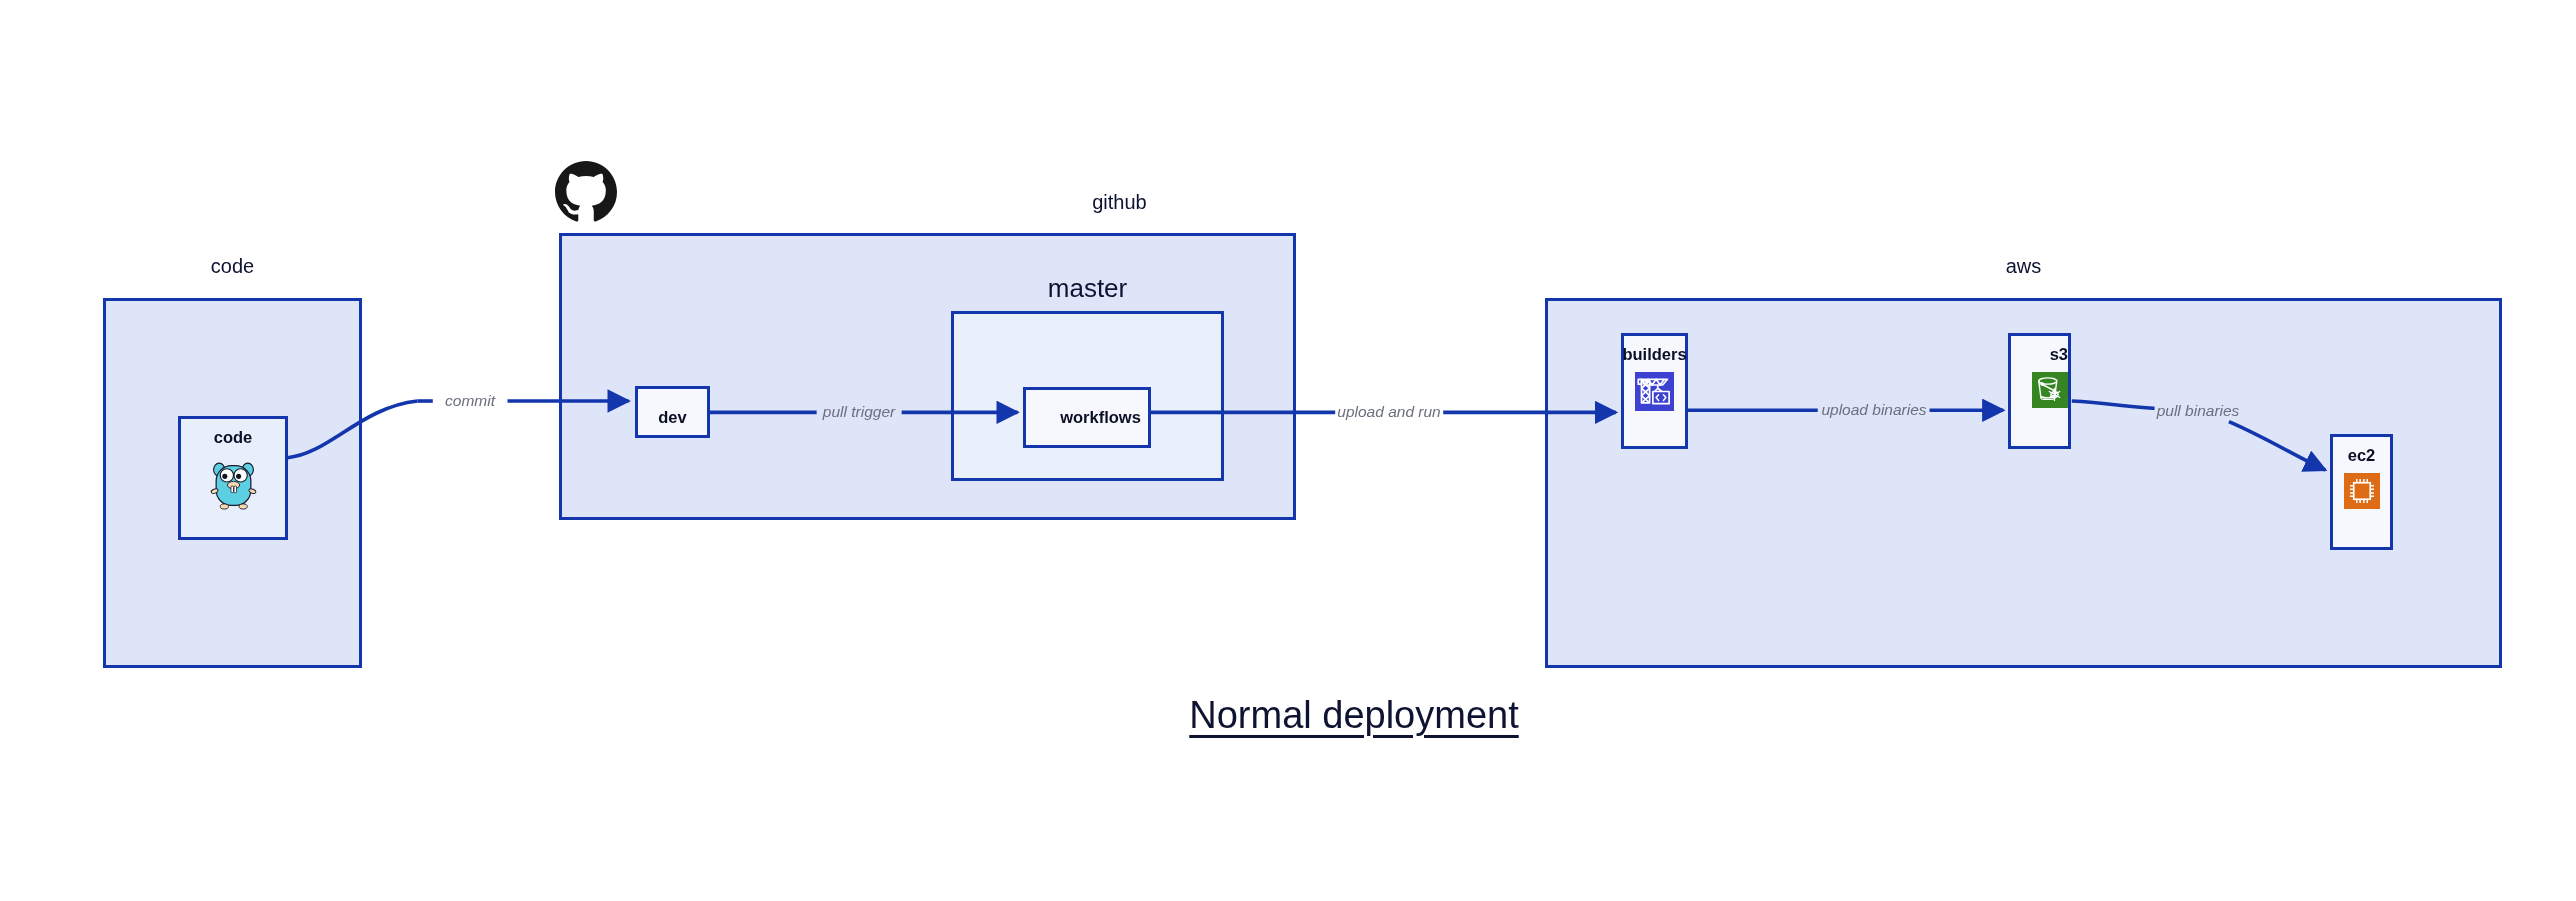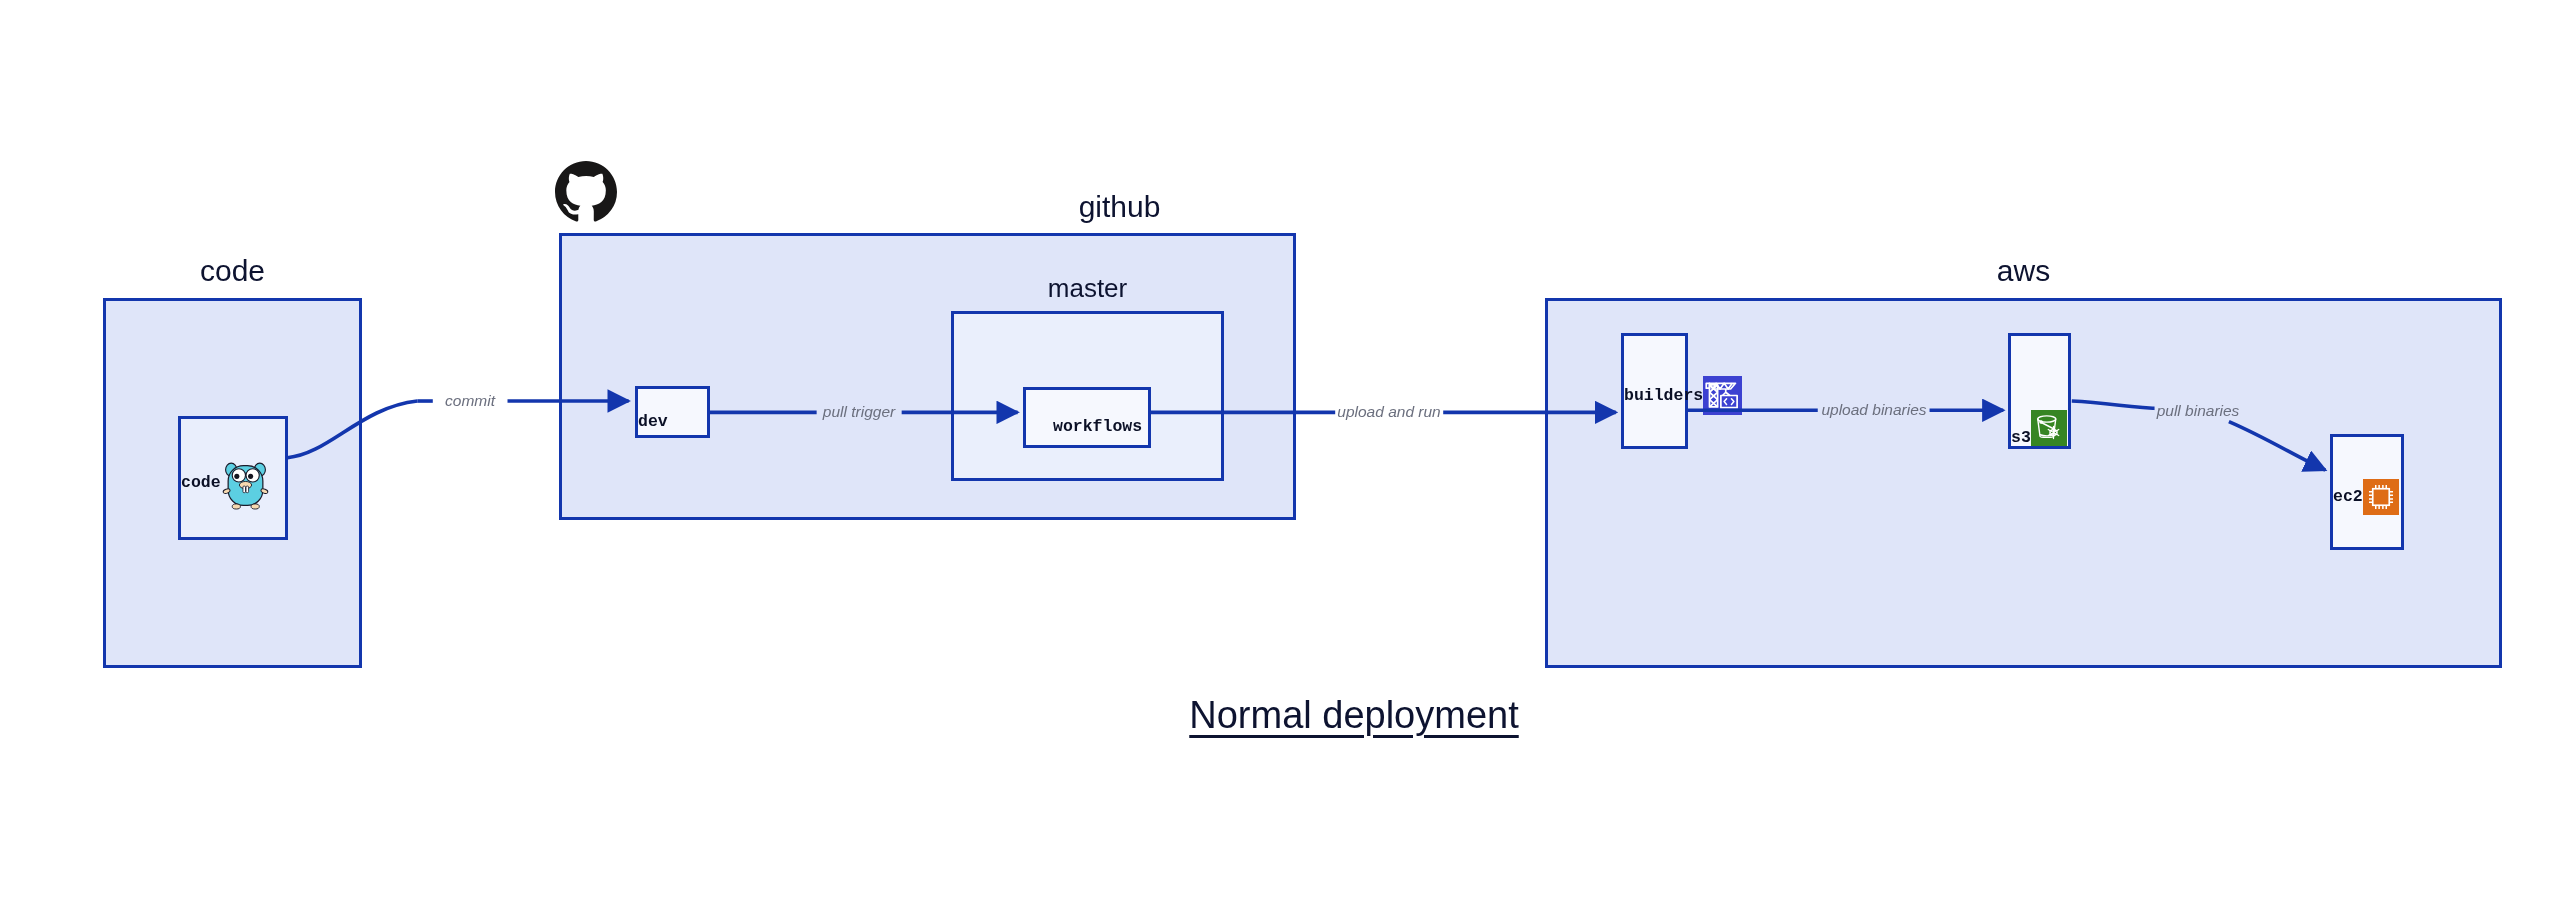--- a/index.html
+++ b/index.html
@@ -25,37 +25,36 @@
   
   .group {
     position: absolute;
     box-sizing: border-box;
     background: #dfe5f9;
     border: 3.6px solid #1336ad;
   }
   .group-label {
     position: absolute;
     color: #0d1330;
-    font-size: 30px;
+    font-size: 20px;
     font-weight: 400;
     line-height: 1;
     white-space: nowrap;
     text-align: center;
   }
 
   
   .node {
     position: absolute;
     box-sizing: border-box;
     background: #e9eefc;
     border: 3.6px solid #1336ad;
     display: flex;
-    flex-direction: row;
+    flex-direction: column;
     align-items: center;
-    font-family: Liberation Mono, monospace;
   }
   .node.light { background: #f6f8fe; }
   .node-label {
     color: #0b1026;
     font-size: 16.5px;
     font-weight: bold;
     line-height: 1;
     white-space: nowrap;
     margin-top: 10.3px;
   }
@@ -221,21 +220,21 @@
           <path d="M30 25 L27.5 27 M30 25 L32.5 27 M30 35 L27.5 33 M30 35 L32.5 33"></path>
           <path d="M25.2 27.4 L25.6 30.2 M25.2 27.4 L28 27"></path>
           <path d="M34.8 32.6 L34.4 29.8 M34.8 32.6 L32 33"></path>
           <path d="M34.8 27.4 L34.4 30.2 M34.8 27.4 L32 27"></path>
           <path d="M25.2 32.6 L25.6 29.8 M25.2 32.6 L28 33"></path>
         </g>
       </svg>
     </div>
   </div>
 
-  <div class="node light" style="left:2330px; top:434px; width:74px; height:116px;">
+  <div class="node light" style="left:2330px; top:434px; width:63px; height:116px;">
     <div class="node-label">ec2</div>
     <div class="node-icon">
       <svg width="36" height="36" viewBox="0 0 48 48">
         <rect x="0" y="0" width="48" height="48" fill="#de6c16"></rect>
         <g fill="none" stroke="#ffffff" stroke-width="2.2">
           <rect x="13" y="13" width="22" height="22"></rect>
         </g>
         <g stroke="#ffffff" stroke-width="2" stroke-linecap="butt">
           <path d="M17 13 L17 8 M21.5 13 L21.5 8 M26.5 13 L26.5 8 M31 13 L31 8"></path>
           <path d="M17 35 L17 40 M21.5 35 L21.5 40 M26.5 35 L26.5 40 M31 35 L31 40"></path>

